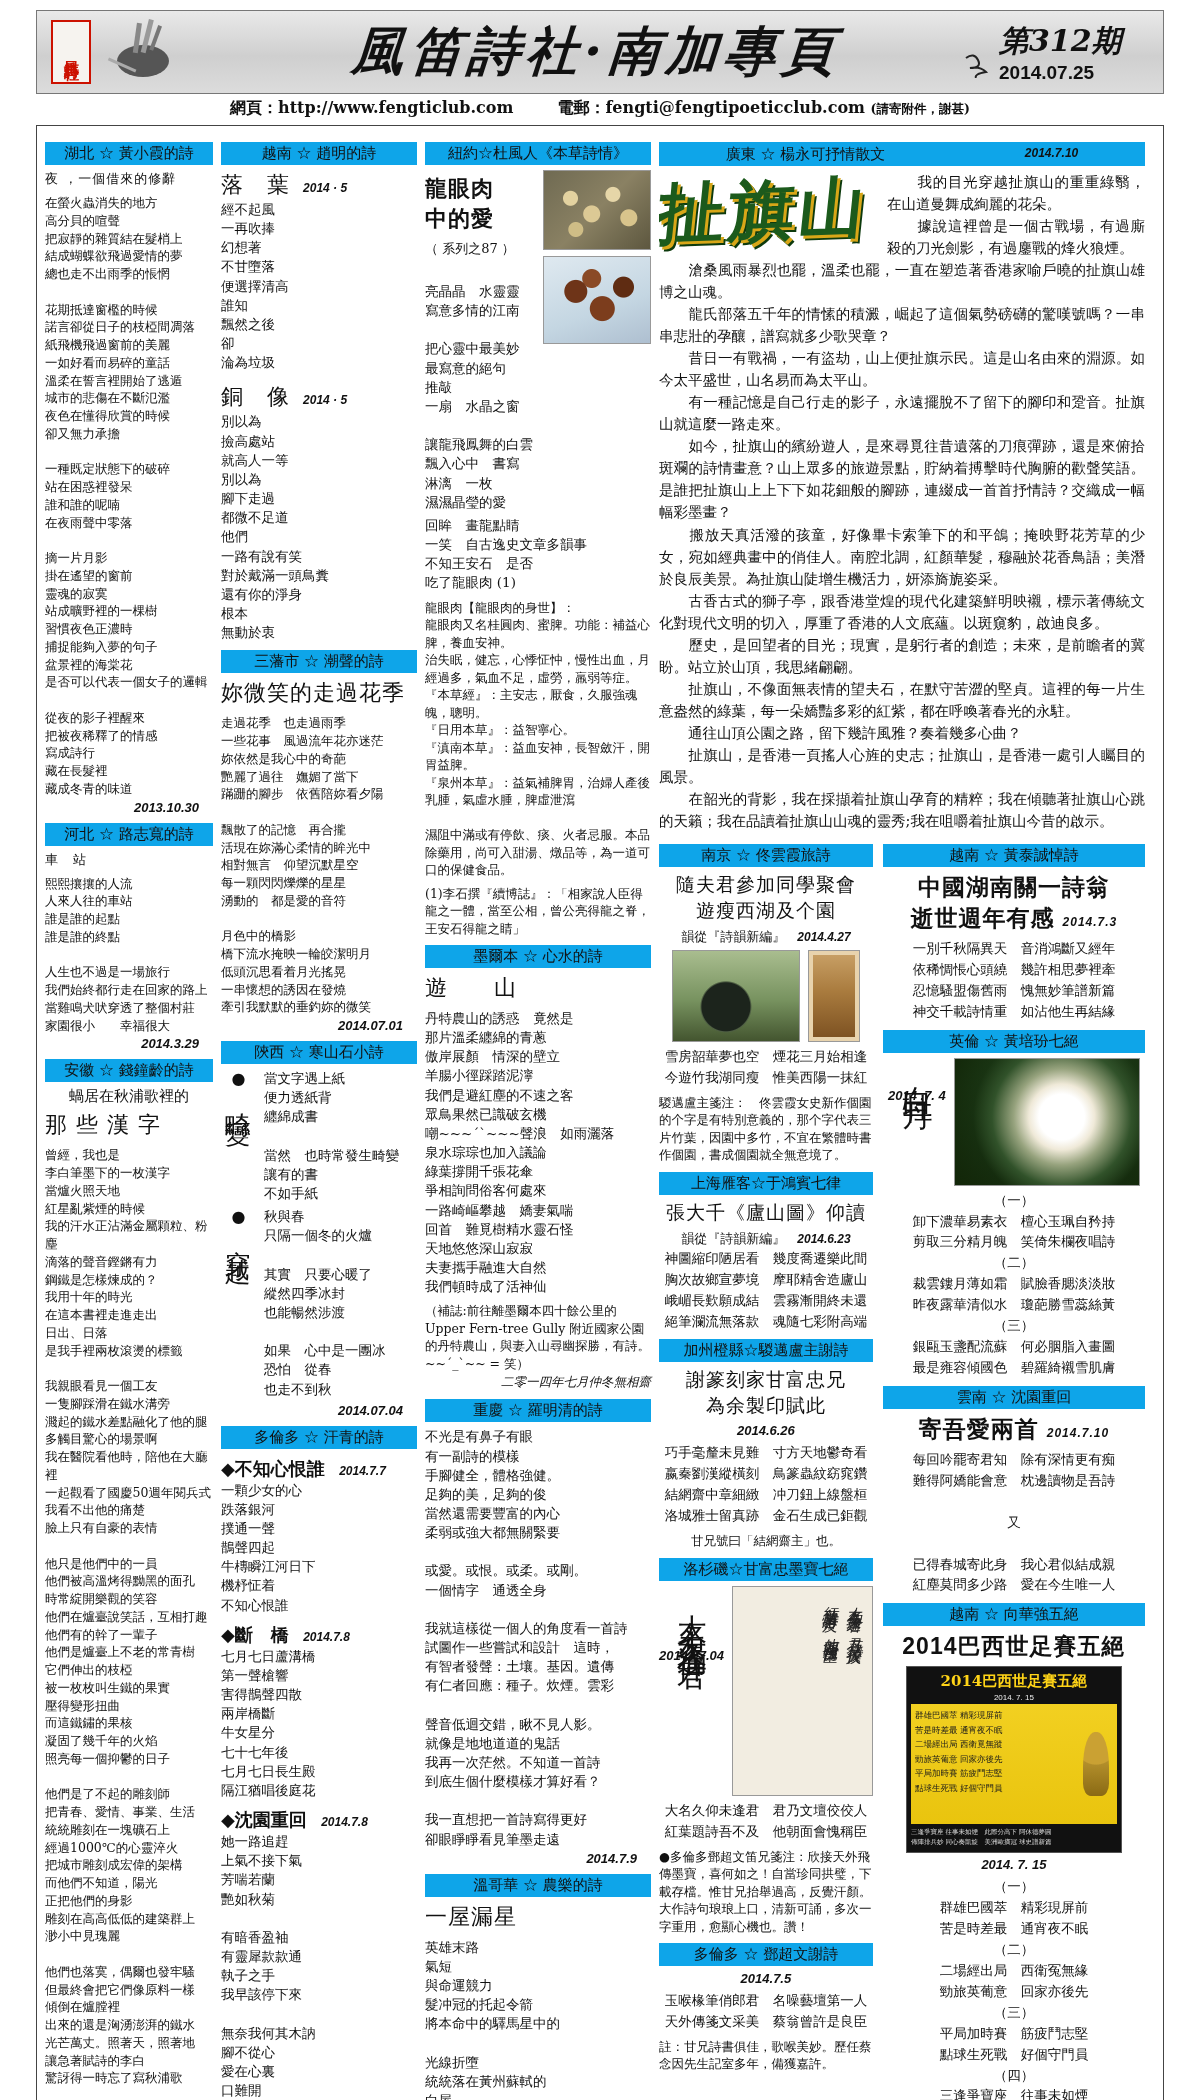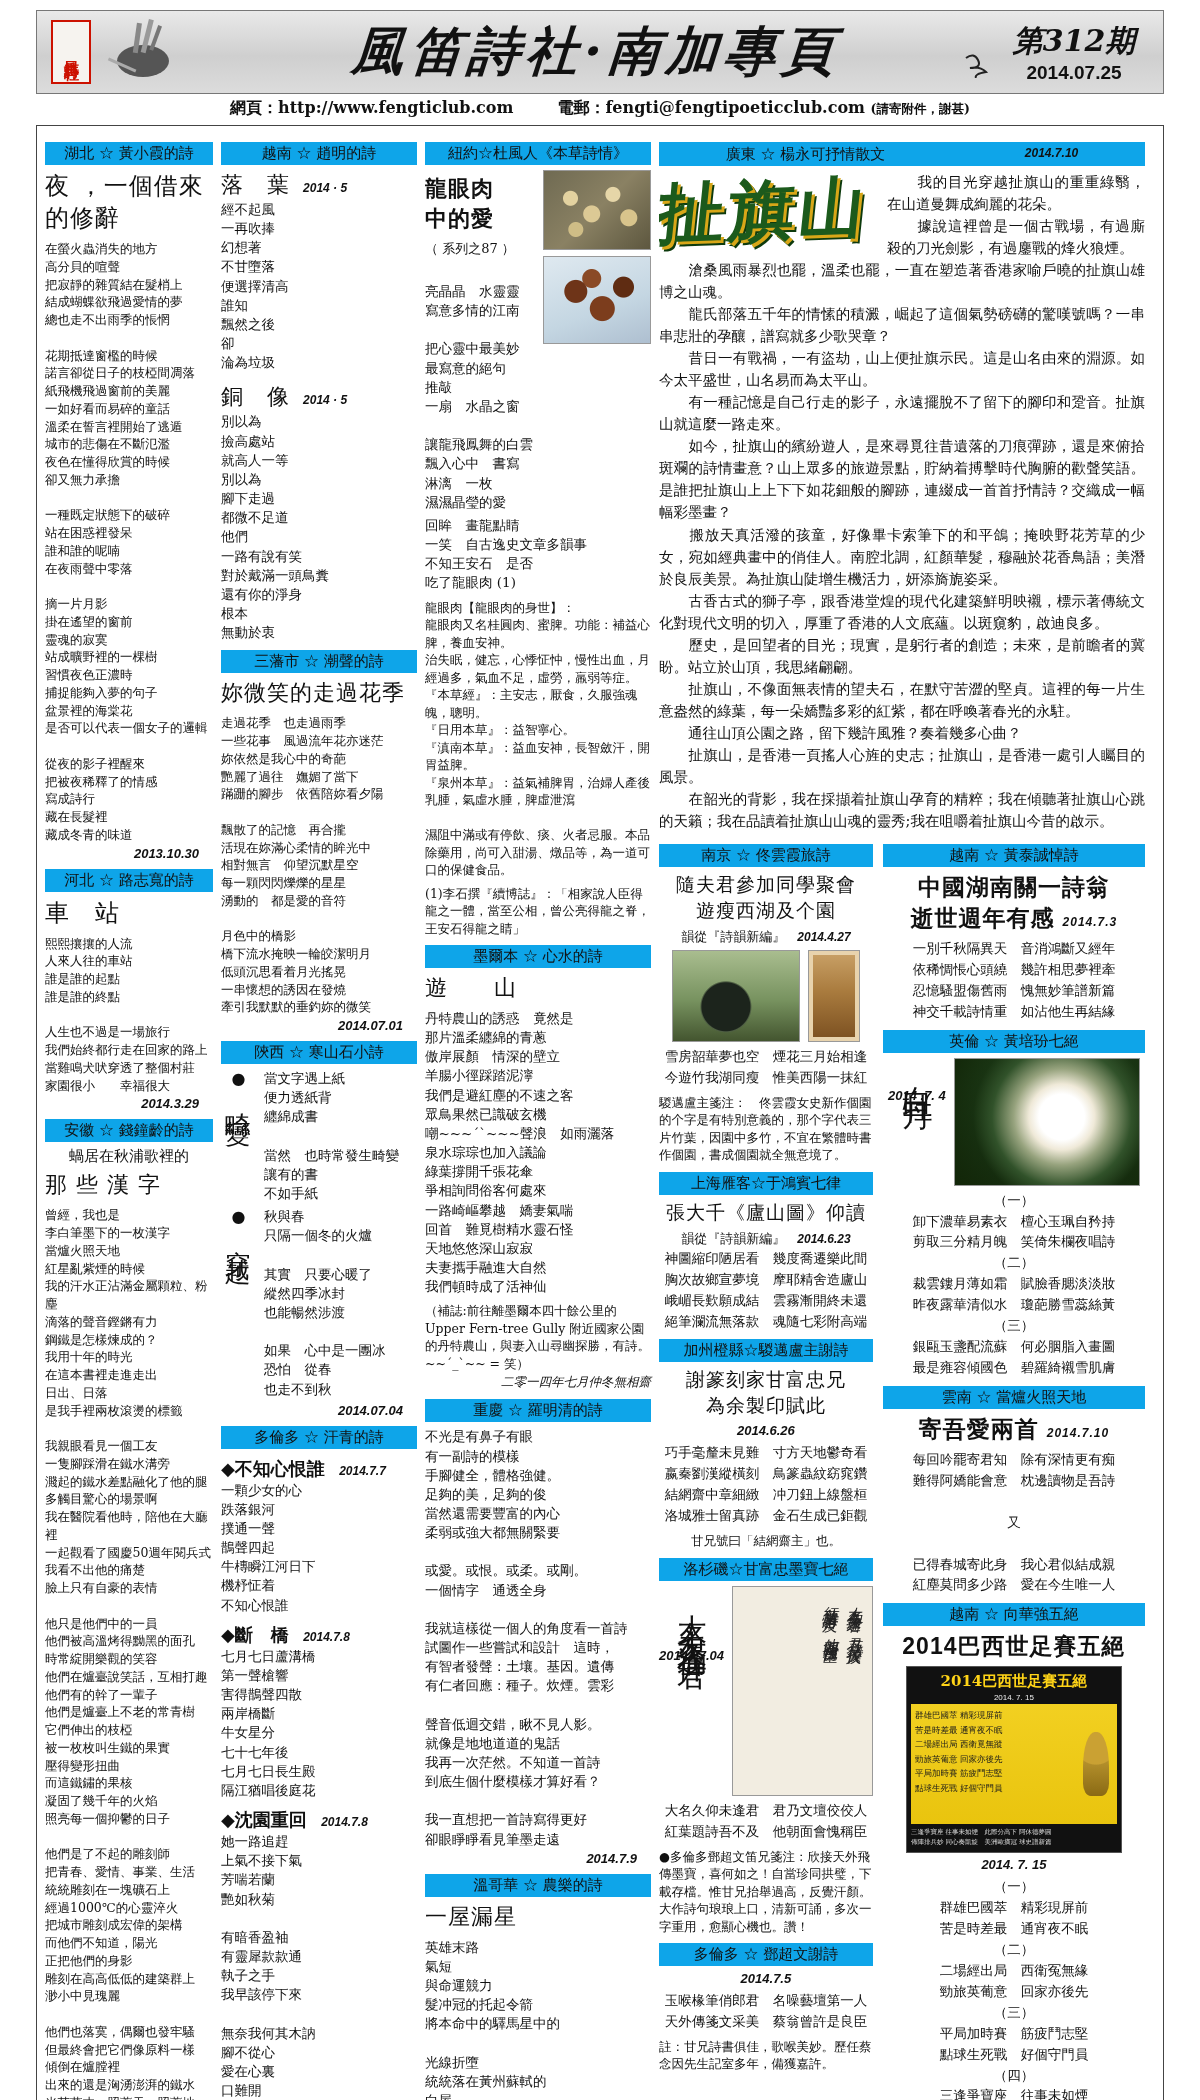--- a/index.html
+++ b/index.html
@@ -21,42 +21,42 @@
     width:40px; height:64px; border:2px solid #cc1100; color:#cc1100;
     font-size:15px; line-height:1.0; display:flex; align-items:center; justify-content:center;
     writing-mode:vertical-rl; letter-spacing:2px; background:#f6f3ef; margin-right:8px; font-weight:bold;
   }
   .bagpipe { margin-right:20px; }
   .main-title {
     flex:1; text-align:center; font-size:52px; font-weight:bold; font-style:italic;
     letter-spacing:6px; transform:skewX(-4deg); white-space:nowrap;
   }
   .sig-mark { margin:30px 6px 0 -30px; }
-  .issue-box { text-align:center; min-width:150px; }
+  .issue-box { text-align:left; min-width:150px; }
   .issue { font-size:30px; font-weight:bold; font-style:italic; }
   .issue-date { font-size:19px; font-weight:bold; font-family:"Liberation Sans",sans-serif; }
 
   .contact-row {
     display:flex; justify-content:center; gap:44px; padding:4px 0 6px 0;
     font-size:16px; font-weight:bold;
   }
   .contact-row .note { font-weight:bold; }
 
   
   .frame { border:1px solid #444; padding:8px; display:flex; gap:8px; }
   .col1 { width:168px; }
   .col2 { width:196px; }
   .col3 { width:226px; }
   .colR { width:486px; }
 
   .sec-header {
     background:#0ea5e9; text-align:center; font-size:15px; padding:2px 1px;
     margin:8px 0 5px 0; white-space:nowrap; overflow:hidden;
   }
-  .poem-title { font-size:24px; margin:4px 0 6px 0; letter-spacing:1px; white-space:pre-line; }
+  .poem-title { font-size:13px; margin:4px 0 6px 0; letter-spacing:1px; white-space:pre-line; }
   .poem-title.big { font-size:22px; }
   .pre-title { font-size:15px; margin-top:0;text-align:center; }
   .poem-body { font-size:12.5px; line-height:1.42; white-space:pre-line; }
   .poem-body.md { font-size:13.5px; }
   .date {
     font-family:"Liberation Sans",sans-serif; font-style:italic; font-weight:bold;
     font-size:13px; text-align:right; padding-right:14px; margin:2px 0 4px 0;
   }
   .date.inline { display:inline; padding:0; margin-left:8px; font-size:12px; }
   .date.ctr { text-align:center; padding:0; }
@@ -608,21 +608,21 @@
           <div class="r-poem">（一）
 卸下濃華易素衣　檀心玉珮自矜持
 剪取三分精月魄　笑倚朱欄夜唱詩
 （二）
 裁雲鏤月薄如霜　賦臉香腮淡淡妝
 昨夜露華清似水　瓊葩勝雪蕊絲黃
 （三）
 銀甌玉盞配流蘇　何必胭脂入畫圖
 最是雍容傾國色　碧羅綺襯雪肌膚</div>
 
-          <div class="sec-header">雲南 ☆ 當爐火照天地</div>
+          <div class="sec-header">雲南 ☆ 沈園重回</div>
           <div class="r-title big"><span>寄吾愛兩首</span><span class="date inline">2014.7.10</span></div>
           <div class="r-poem">每回吟罷寄君知　除有深情更有痴
 難得阿嬌能會意　枕邊讀物是吾詩
 
 又
 
 已得春城寄此身　我心君似結成親
 紅塵莫問多少路　愛在今生唯一人</div>
 
           <div class="sec-header">越南 ☆ 向華強五絕</div>

